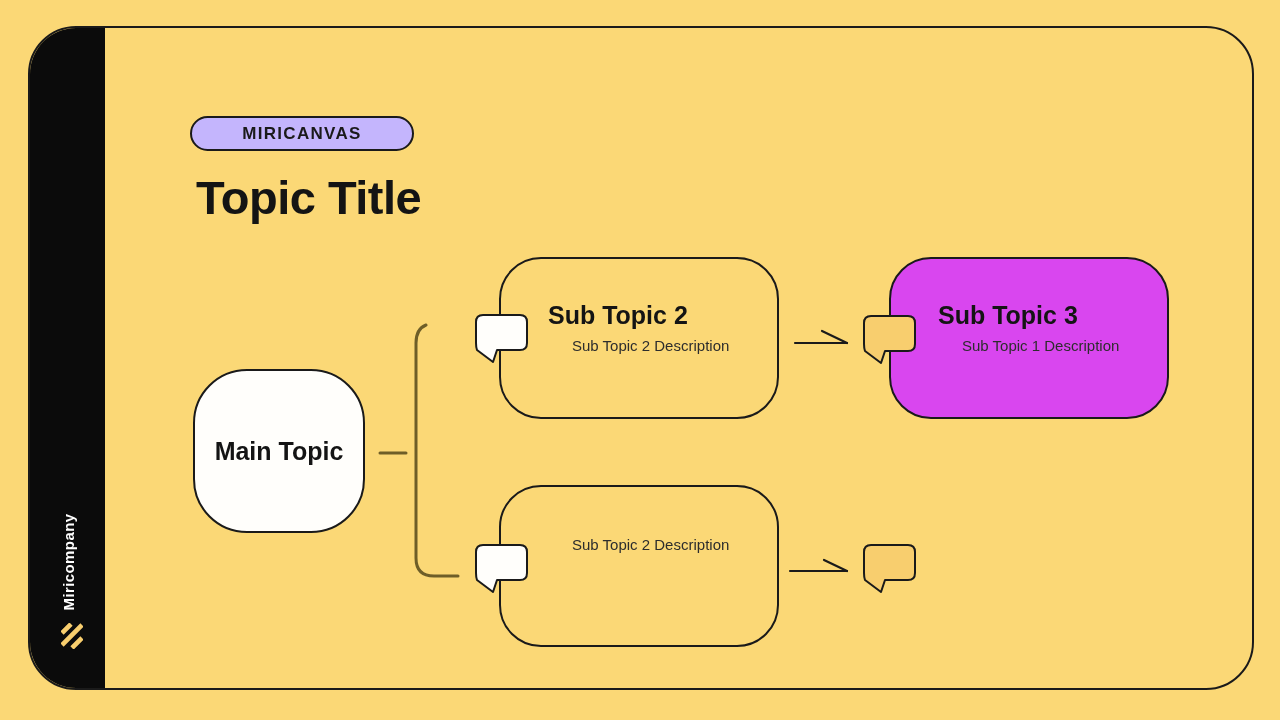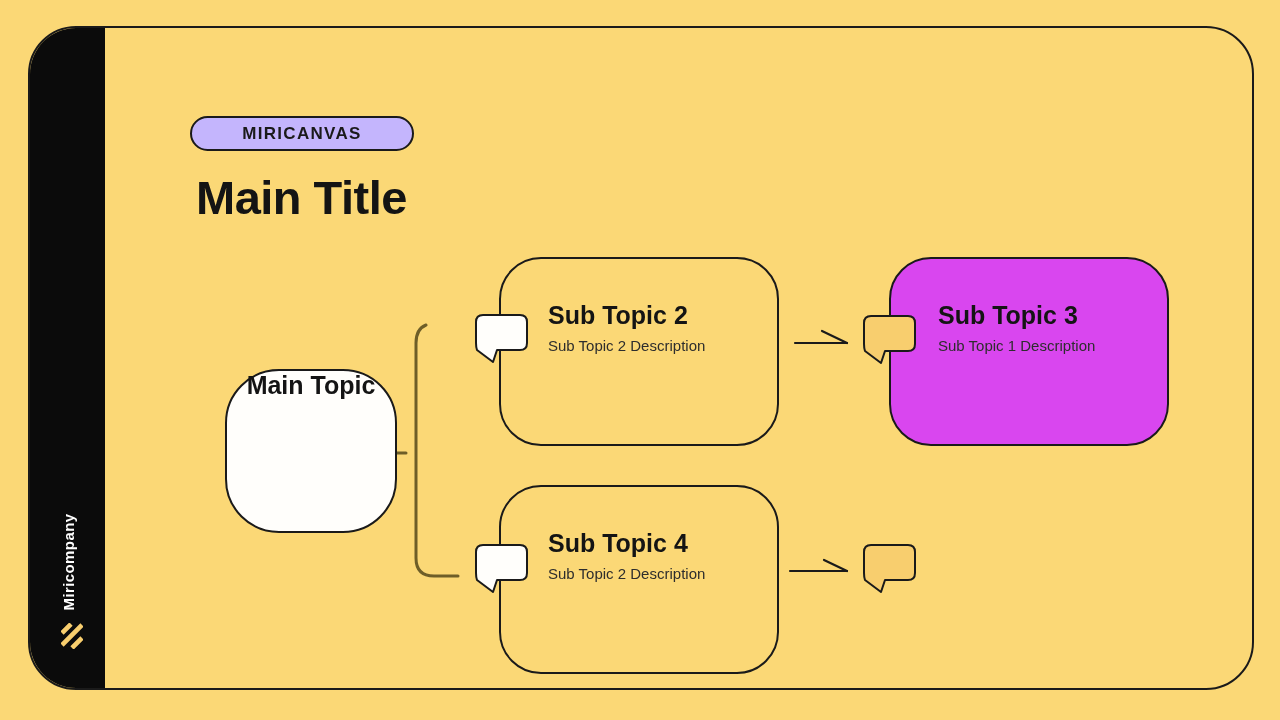--- a/index.html
+++ b/index.html
@@ -32,33 +32,33 @@
   .badge span { font-size:17px; font-weight:600; letter-spacing:1.3px; color:#1A1A1A; }
   .main-title {
     position:absolute; left:196px; top:170px; z-index:3;
     font-size:47px; font-weight:800; letter-spacing:-0.5px; color:#141414;
   }
 
   
   .main-topic {
     position:absolute; left:193px; top:369px; width:172px; height:164px;
     background:#FFFEFB; border:2px solid #1A1A1A; border-radius:54px;
-    display:flex; align-items:flex-start; justify-content:center; z-index:3;margin-left:32px;
+    display:flex; align-items:center; justify-content:center; z-index:3;
   }
   .main-topic span { font-size:25px; font-weight:800; color:#141414; }
 
   .sub-card {
-    position:absolute; width:280px; height:189px;
+    position:absolute; width:280px; height:162px;
     border:2px solid #1A1A1A; border-radius:42px; z-index:3;
   }
   .sub-card.outline { background:transparent; }
   .sub-card.filled  { background:#d946ef; }
   .sub-card .txt { position:absolute; left:47px; top:42px; }
   .sub-card .t { font-size:25px; font-weight:800; line-height:1.15; color:#141414; }
-  .sub-card .d { font-size:15px; font-weight:400; margin-top:7px; color:#2D2D2D; }
+  .sub-card .d { font-size:15px; font-weight:400; margin-top:7px; color:#2D2D2D;margin-left:24px; }
 
   .pos-sub2 { left:499px; top:257px; }
   .pos-sub3 { left:889px; top:257px; }
   .pos-sub4 { left:499px; top:485px; }
   .pos-sub5 { left:889px; top:485px; }
 
   
   .tab { position:absolute; width:53px; height:50px; z-index:4; }
   .tab-sub2 { left:475px; top:314px; }
   .tab-sub3 { left:863px; top:315px; }
@@ -93,41 +93,40 @@
     </g>
     <g stroke="#1A1A1A" stroke-width="2.2" stroke-linecap="round" fill="none">
       <path d="M790 571 H847"></path>
         <path d="M824 560 L847 571"></path>
     </g>
   </svg>
 
   <div class="badge">
     <span>MIRICANVAS</span>
   </div>
-  <h1 class="main-title">Main Title</h1>
+  <h1 class="main-title">Topic Title</h1>
 
   <div class="main-topic">
     <span>Main Topic</span>
   </div>
 
   <div class="sub-card outline pos-sub2">
     <div class="txt">
       <div class="t">Sub Topic 2</div>
       <div class="d">Sub Topic 2 Description</div>
     </div>
   </div>
   <div class="sub-card filled pos-sub3">
     <div class="txt">
       <div class="t">Sub Topic 3</div>
       <div class="d">Sub Topic 1 Description</div>
     </div>
   </div>
   <div class="sub-card outline pos-sub4">
     <div class="txt">
-      <div class="t">Sub Topic 4</div>
       <div class="d">Sub Topic 2 Description</div>
     </div>
   </div>
 
   <svg class="tab tab-sub2" viewBox="0 0 53 50">
     <path class="white" d="M8 1 H45 Q52 1 52 8 V29 Q52 36 45 36 H22 L18 48 L2 36 Q1 33 1 29 V8 Q1 1 8 1 Z" stroke="#1A1A1A" stroke-width="2" stroke-linejoin="round"></path>
   </svg>
   <svg class="tab tab-sub3" viewBox="0 0 53 50">
     <path class="yellow" d="M8 1 H45 Q52 1 52 8 V29 Q52 36 45 36 H22 L18 48 L2 36 Q1 33 1 29 V8 Q1 1 8 1 Z" stroke="#1A1A1A" stroke-width="2" stroke-linejoin="round"></path>
   </svg>

